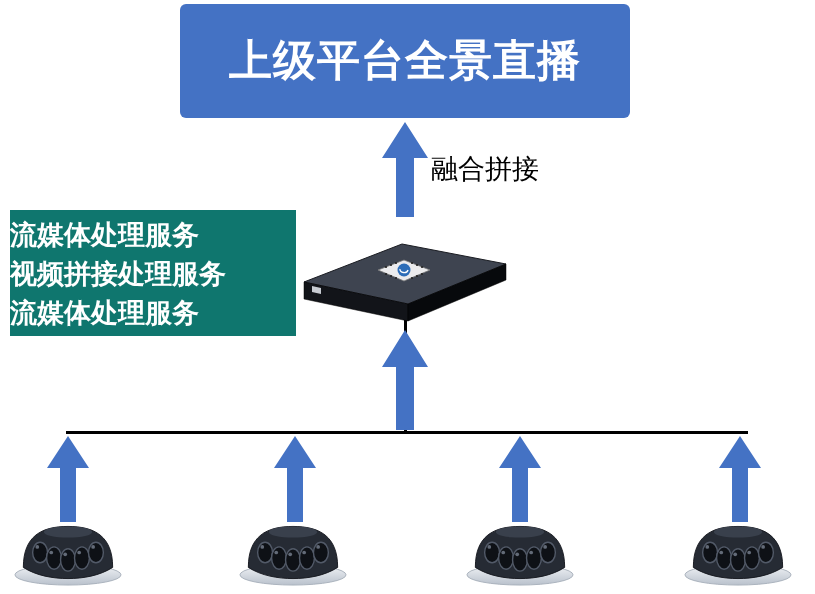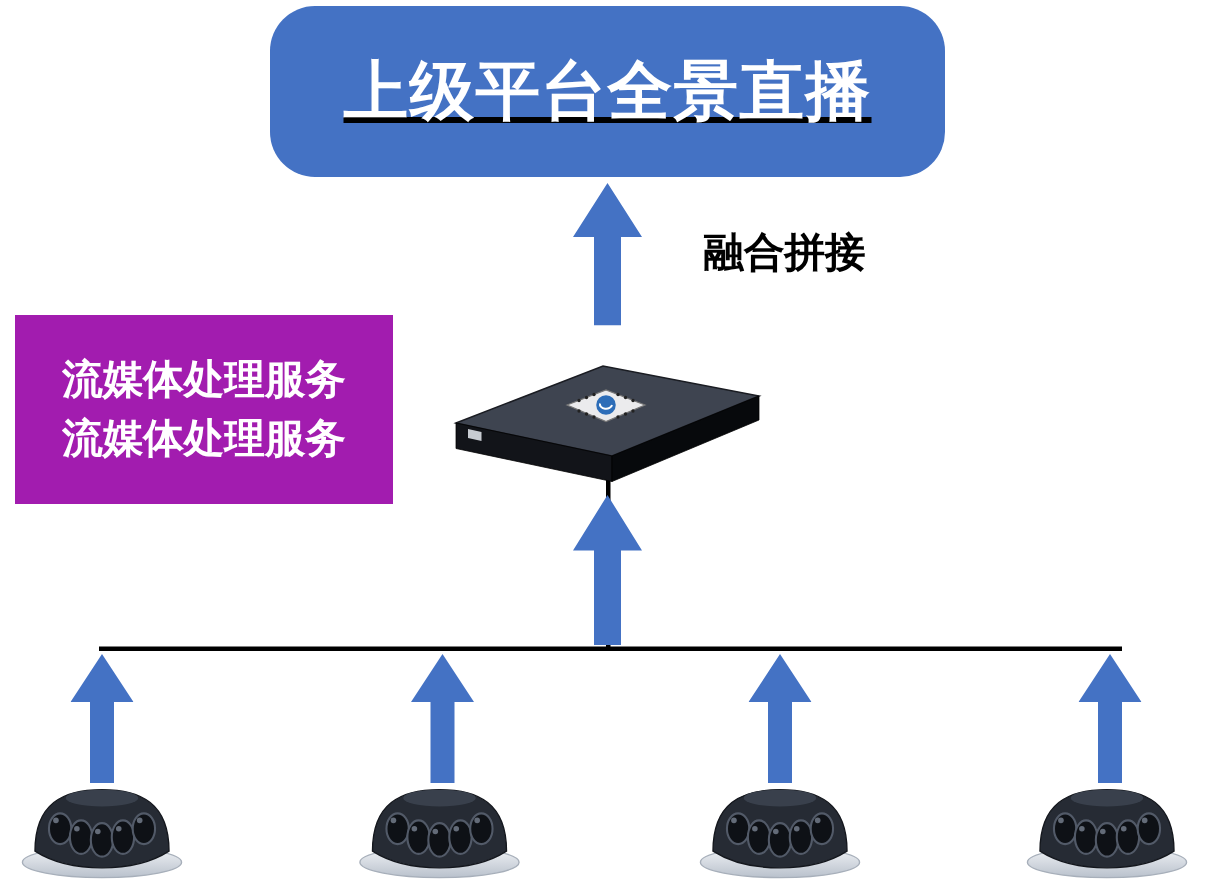--- a/index.html
+++ b/index.html
@@ -11,53 +11,53 @@
     overflow: hidden;
     font-family: "DejaVu Sans", "Liberation Sans", sans-serif;
   }
   .abs { position: absolute; }
 
   
   .top-box {
     left: 180px; top: 4px;
     width: 450px; height: 114px;
     background: #4472C4;
-    border-radius: 30px;
-    display: flex; align-items: center; justify-content: center; text-decoration: underline;
+    border-radius: 6px;
+    display: flex; align-items: center; justify-content: center;
   }
   .top-box .title {
     color: #ffffff;
     font-size: 43px;
     font-weight: bold;
     letter-spacing: 1px;
     white-space: nowrap;
   }
 
   
   .service-box {
     left: 10px; top: 210px;
-    width: 252px; height: 126px;
-    background: #a21caf;
+    width: 286px; height: 126px;
+    background: #0f766e;
     display: flex; flex-direction: column;
-    align-items: center; justify-content: center;
+    align-items: flex-start; justify-content: center;
   }
   .service-box .line {
     color: #ffffff;
     font-size: 27px;
     font-weight: bold;
     line-height: 39px;
     white-space: nowrap;
   }
 
   
   .flow-label {
-    left: 469px; top: 152px;
+    left: 431px; top: 152px;
     color: #000000;
     font-size: 27px;
-    font-weight: bold;
+    font-weight: normal;
     line-height: 34px;
     white-space: nowrap;
   }
 
   
   .h-line {
     left: 66px; top: 431px;
     width: 682px; height: 3px;
     background: #000000;
   }
@@ -85,20 +85,21 @@
   <svg class="abs arrow-svg" style="left:382px; top:122px;" width="46" height="95" viewBox="0 0 46 95">
     <polygon class="arrow-fill" points="23,0 46,36 32,36 32,95 14,95 14,36 0,36"></polygon>
   </svg>
 
   <div class="abs flow-label">
     <div>融合拼接</div>
   </div>
 
   <div class="abs service-box">
     <div class="line">流媒体处理服务</div>
+    <div class="line">视频拼接处理服务</div>
     <div class="line">流媒体处理服务</div>
   </div>
 
   <div class="abs v-line"></div>
   <div class="abs h-line"></div>
 
   <svg class="abs device" width="226" height="112" viewBox="0 0 226 112">
 
     <polygon points="12,60 110,22 214,42 116,82" fill="#3e4450" stroke="#1a1c22" stroke-width="1"></polygon>
 

